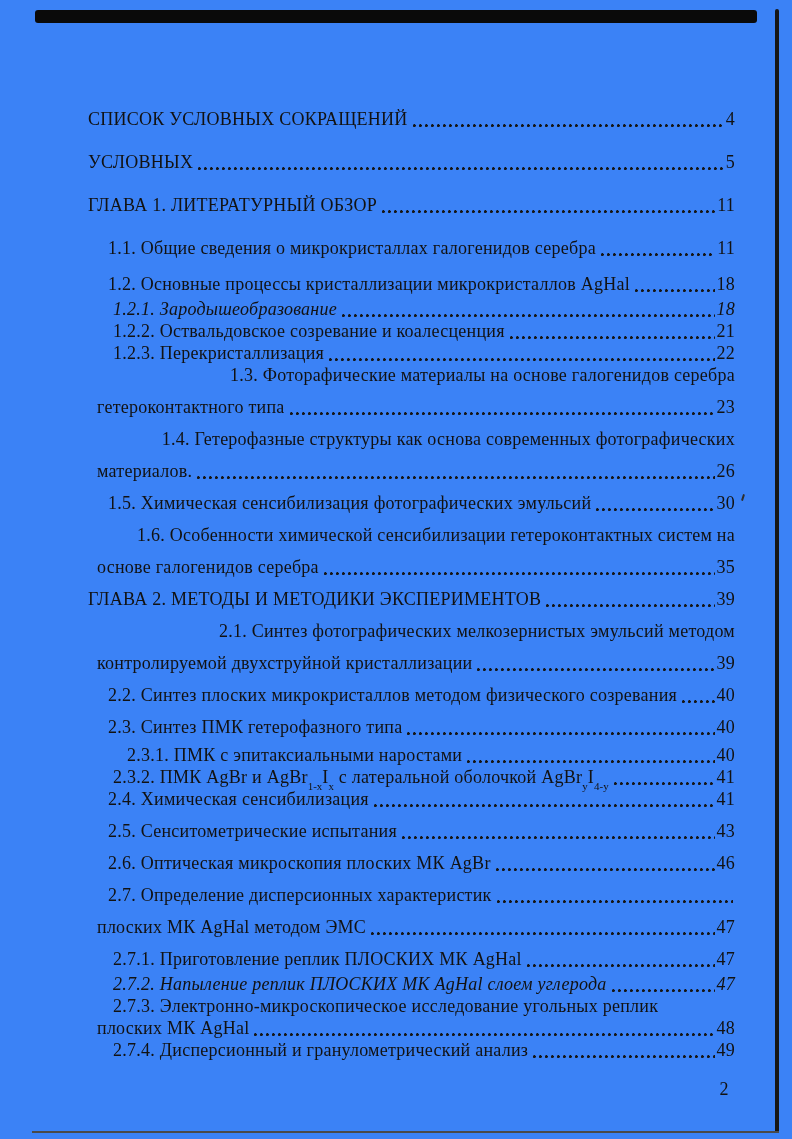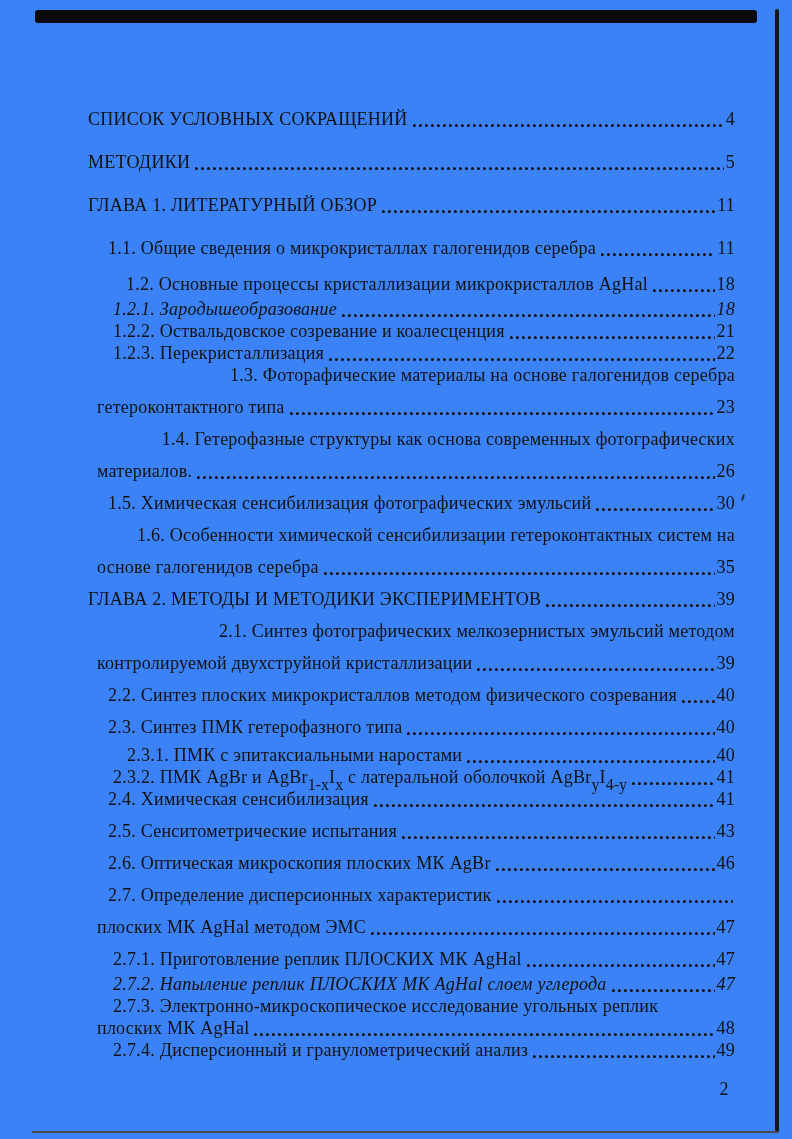--- a/index.html
+++ b/index.html
@@ -21,26 +21,26 @@
   .row{
     display:flex;align-items:baseline;
     font-size:18px;line-height:23px;letter-spacing:.25px;
     white-space:nowrap;
   }
   .lvl0{padding-left:88px;}
   .lvl1{padding-left:108px;justify-content:flex-end;}
   .lvl2{padding-left:113px;}
   .cont{padding-left:97px;}
   .g-lg{margin-top:20px;}
-  .g-ml{margin-top:13px;margin-left:18px;}
+  .g-ml{margin-top:13px;}
   .g-md{margin-top:9px;}
   .g-md2{margin-top:5px;margin-left:14px;}
   .g-sm{margin-top:-1px;}
   .g-sm2{margin-top:2px;font-style:italic;}
-  .t sub{font-size:16px;letter-spacing:0;position:relative;bottom:-2px;line-height:0;}
+  .t sub{font-size:11px;letter-spacing:0;position:relative;bottom:-2px;line-height:0;}
   .leader{
     flex:1 1 auto;min-width:6px;align-self:flex-end;
     height:5px;margin:0 2px 3px 5px;
     background-image:radial-gradient(circle at 1.4px 2.6px,#161616 1.2px,rgba(0,0,0,0) 1.65px);
     background-size:6px 5px;background-repeat:repeat-x;
   }
   .pg{white-space:nowrap;}
   .footer-page{position:absolute;left:710px;top:1079px;width:28px;text-align:center;font-size:18px;}
 </style>
 </head>
@@ -52,21 +52,21 @@
   <div class="scan-line-bottom"></div>
   <div class="speck"></div>
 
   <div id="toc" class="toc">
       <div class="row lvl0">
         <span class="t">СПИСОК УСЛОВНЫХ СОКРАЩЕНИЙ</span>
         <span class="leader"></span>
         <span class="pg">4</span>
       </div>
       <div class="row lvl0 g-lg">
-        <span class="t">МЕТОДИКИ</span>
+        <span class="t">УСЛОВНЫХ</span>
         <span class="leader"></span>
         <span class="pg">5</span>
       </div>
       <div class="row lvl0 g-lg">
         <span class="t">ГЛАВА 1. ЛИТЕРАТУРНЫЙ ОБЗОР</span>
         <span class="leader"></span>
         <span class="pg">11</span>
       </div>
       <div class="row lvl1 g-lg">
         <span class="t">1.1. Общие сведения о микрокристаллах галогенидов серебра</span>

